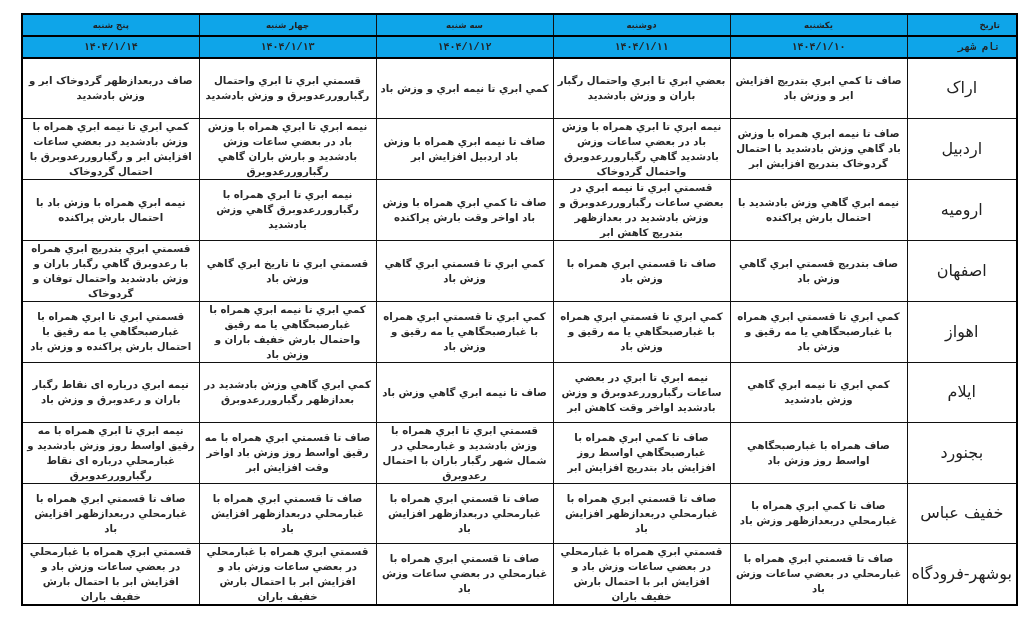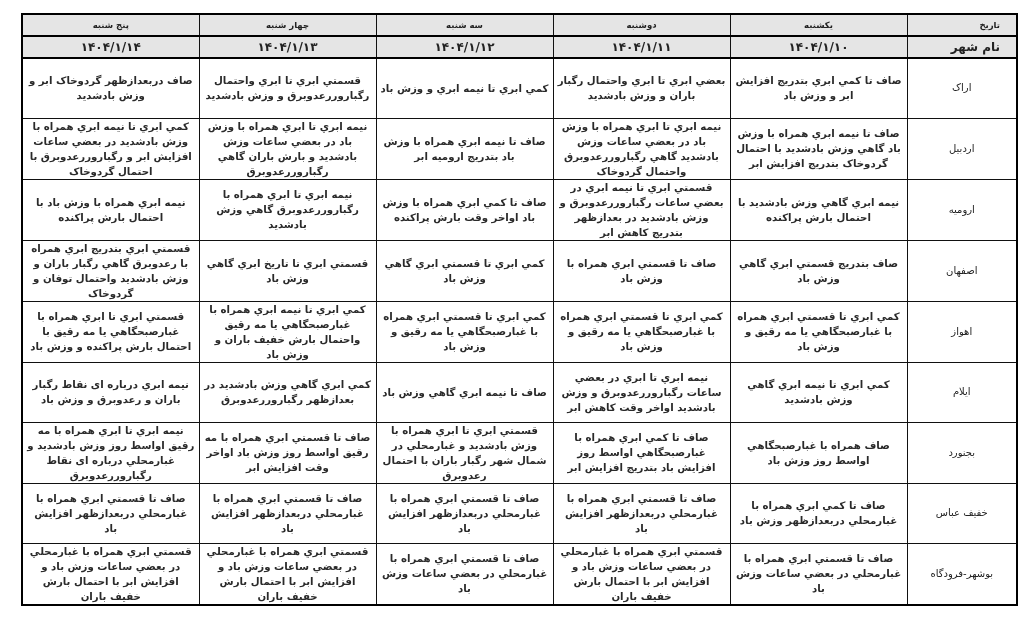--- a/index.html
+++ b/index.html
@@ -25,44 +25,45 @@
       border: 2.5px solid #000;
     }
     .forecast-table td {
       border: 1.5px solid #111;
       text-align: center;
       vertical-align: middle;
       padding: 0 4px;
       color: #1a1a1a;
     }
     .hdr td {
-      background: #e5e5e5;
+      background: #0ea5e9;
       height: 20px;
       font-size: 8.5px;
       font-weight: bold;
       color: #222;
       border-bottom: 2.5px solid #000;
       border-top: 2px solid #000;
     }
     .hdr td.label-cell {
       text-align: right;
       padding-right: 16px;
     }
     .date-row td {
-      font-size: 12px;
+      font-size: 10px;
       letter-spacing: 0.3px;
+      font-family: Liberation Mono, monospace;
     }
     .body-row td {
       font-size: 10.2px;
       font-weight: bold;
       line-height: 15px;
       color: #2a2a2a;
     }
     .body-row td.city {
-      font-size: 10px;
+      font-size: 16px;
       font-weight: normal;
       color: #222;
       line-height: 16px;
     }
     col.c-city { width: 110px; }
     col.c-day { width: 177px; }
   </style>
 </head>
 <body>
 
@@ -98,21 +99,21 @@
       <td>صاف تا کمي ابري بتدريج افزايش ابر و وزش باد</td>
       <td>بعضي ابري تا ابري واحتمال رگبار باران و وزش بادشديد</td>
       <td>کمي ابري تا نيمه ابري و وزش باد</td>
       <td>قسمتي ابري تا ابري واحتمال رگباروررعدوبرق و وزش بادشديد</td>
       <td>صاف دربعدازظهر گردوخاک ابر و وزش بادشديد</td>
     </tr>
     <tr class="body-row" style="height:60px">
       <td class="city">اردبيل</td>
       <td>صاف تا نيمه ابري همراه با وزش باد گاهي وزش بادشديد با احتمال گردوخاک بتدريج افزايش ابر</td>
       <td>نيمه ابري تا ابري همراه با وزش باد در بعضي ساعات وزش بادشديد گاهي رگباروررعدوبرق واحتمال گردوخاک</td>
-      <td>صاف تا نيمه ابري همراه با وزش باد بتدريج اروميه ابر</td>
+      <td>صاف تا نيمه ابري همراه با وزش باد اردبيل افزايش ابر</td>
       <td>نيمه ابري تا ابري همراه با وزش باد در بعضي ساعات وزش بادشديد و بارش باران گاهي رگباروررعدوبرق</td>
       <td>کمي ابري تا نيمه ابري همراه با وزش بادشديد در بعضي ساعات افزايش ابر و رگباروررعدوبرق با احتمال گردوخاک</td>
     </tr>
     <tr class="body-row" style="height:60px">
       <td class="city">اروميه</td>
       <td>نيمه ابري گاهي وزش بادشديد با احتمال بارش پراکنده</td>
       <td>قسمتي ابري تا نيمه ابري در بعضي ساعات رگباروررعدوبرق و وزش بادشديد در بعدازظهر بتدريج کاهش ابر</td>
       <td>صاف تا کمي ابري همراه با وزش باد اواخر وقت بارش پراکنده</td>
       <td>نيمه ابري تا ابري همراه با رگباروررعدوبرق گاهي وزش بادشديد</td>
       <td>نيمه ابري همراه با وزش باد با احتمال بارش پراکنده</td>

